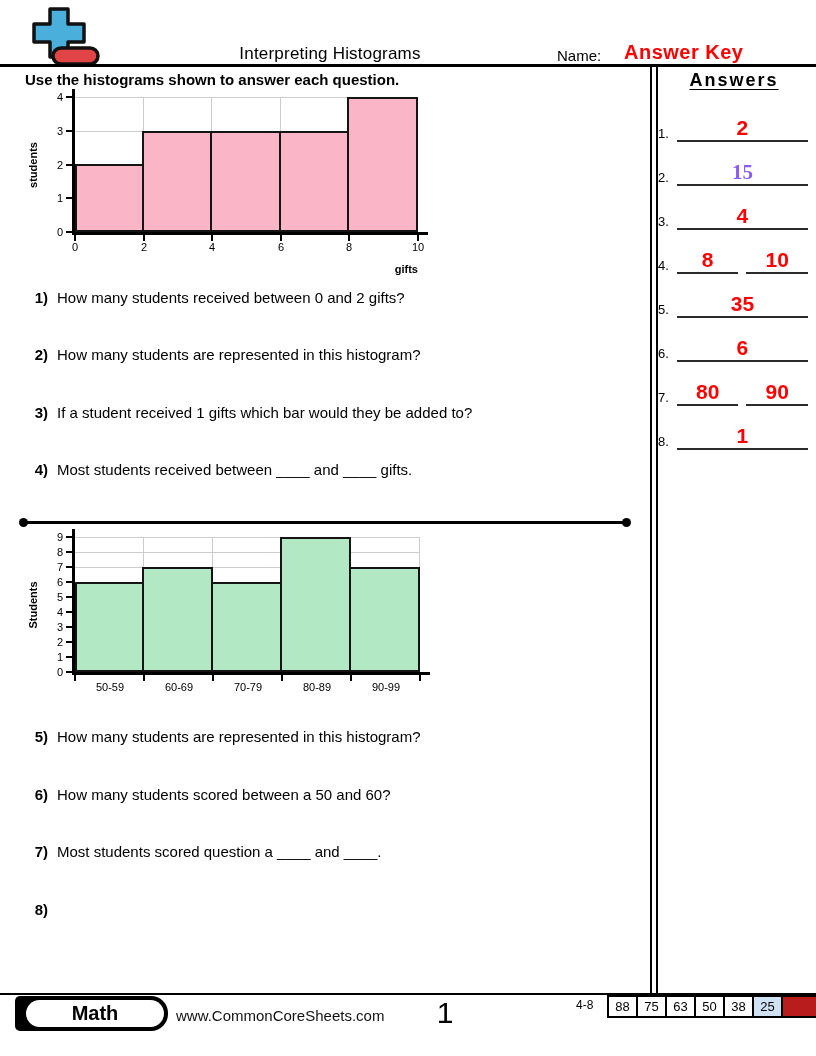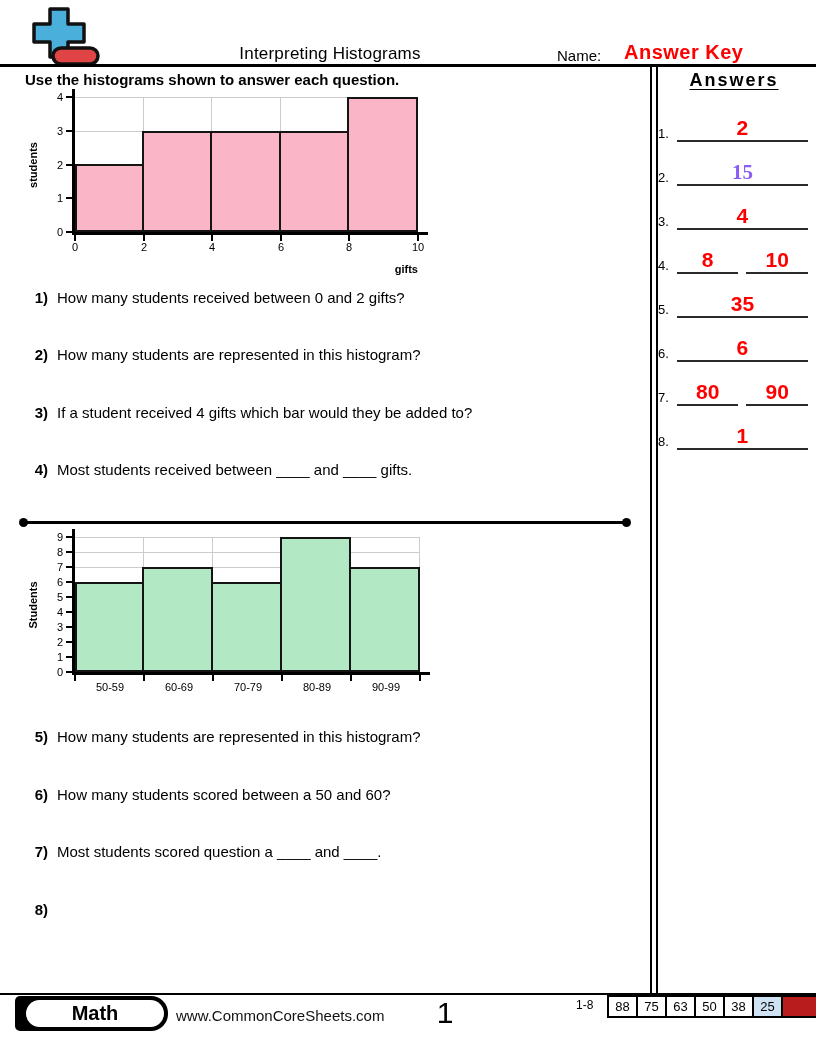--- a/index.html
+++ b/index.html
@@ -187,21 +187,21 @@
     </div>
 
   <div class="answers-header">Answers</div>
 
   <div class="footer-rule"></div>
   <div class="math-badge">
     <div class="math-badge-inner">Math</div>
   </div>
   <div class="website">www.CommonCoreSheets.com</div>
   <div class="page-number">1</div>
-  <div class="range-label">1-8</div>
+  <div class="range-label">4-8</div>
   <div class="score-table" id="score-table">
       <div class="score-cell">88</div>
       <div class="score-cell">75</div>
       <div class="score-cell">63</div>
       <div class="score-cell">50</div>
       <div class="score-cell">38</div>
       <div class="score-cell" style="background: rgb(207, 226, 243);">25</div>
       <div class="score-cell" style="background: #b91c1c; padding-left: 48px;">13</div>
       <div class="score-cell" style="background: rgb(207, 226, 243);">0</div>
     </div>
@@ -209,21 +209,21 @@
 <div class="question" style="top: 288px;">
       <div class="q-num">1)</div>
       <div>How many students received between 0 and 2 gifts?</div>
     </div>
     <div class="question" style="top: 345px;">
       <div class="q-num">2)</div>
       <div>How many students are represented in this histogram?</div>
     </div>
     <div class="question" style="top: 403px;">
       <div class="q-num">3)</div>
-      <div>If a student received 4 gifts which bar would they be added to?</div>
+      <div>If a student received 1 gifts which bar would they be added to?</div>
     </div>
     <div class="question" style="top: 460px;">
       <div class="q-num">4)</div>
       <div>Most students received between ____ and ____ gifts.</div>
     </div>
     <div class="question" style="top: 727px;">
       <div class="q-num">5)</div>
       <div>How many students are represented in this histogram?</div>
     </div>
     <div class="question" style="top: 785px;">

